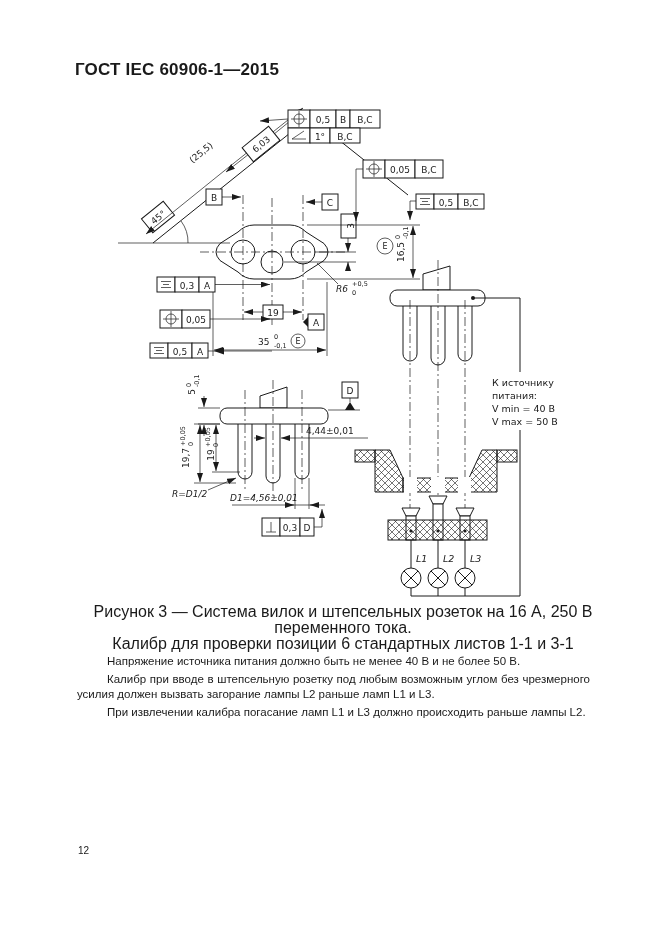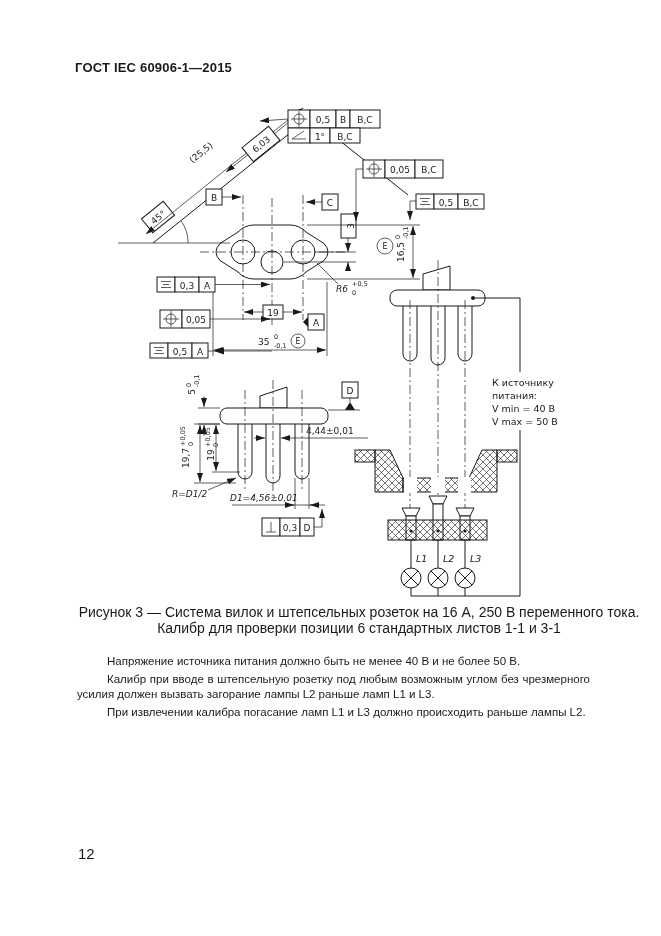--- a/index.html
+++ b/index.html
@@ -1,20 +1,20 @@
 <!DOCTYPE html>
 <html><head>
 <meta charset="utf-8">
 <style>
   html,body{margin:0;padding:0;background:#fff;}
   .page{position:relative;width:661px;height:936px;background:#ffffff;overflow:hidden;
         font-family:"Liberation Sans","DejaVu Sans",sans-serif;color:#1a1a1a;}
-  .hdr{position:absolute;left:75px;top:60px;font-size:13px;font-weight:bold;letter-spacing:.2px;}
-  .pagenum{position:absolute;left:78px;top:845px;font-size:15px;}
-  .caption{position:absolute;left:76px;top:604px;width:566px;text-align:center;font-size:14px;line-height:16px;}
+  .hdr{position:absolute;left:75px;top:60px;font-size:17px;font-weight:bold;letter-spacing:.2px;}
+  .pagenum{position:absolute;left:78px;top:845px;font-size:10px;}
+  .caption{position:absolute;left:60px;top:604px;width:566px;text-align:center;font-size:16px;line-height:16px;}
   .bodytext{position:absolute;left:75px;top:652px;width:517px;font-size:11.5px;line-height:15.5px;text-align:justify;}
   .bodytext p{margin:2px;text-indent:30px;}
   svg{position:absolute;left:0;top:0;}
   svg text{font-family:"DejaVu Sans","Liberation Sans",sans-serif;font-size:9px;fill:#1a1a1a;}
   .t65{font-size:6.5px;}
   .t8{font-size:8px;}
   .t95{font-size:9.5px;}
   .it{font-style:italic;}
   .ln{stroke:#1a1a1a;stroke-width:1;fill:none;}
   .thin{stroke:#1a1a1a;stroke-width:.7;fill:none;}

